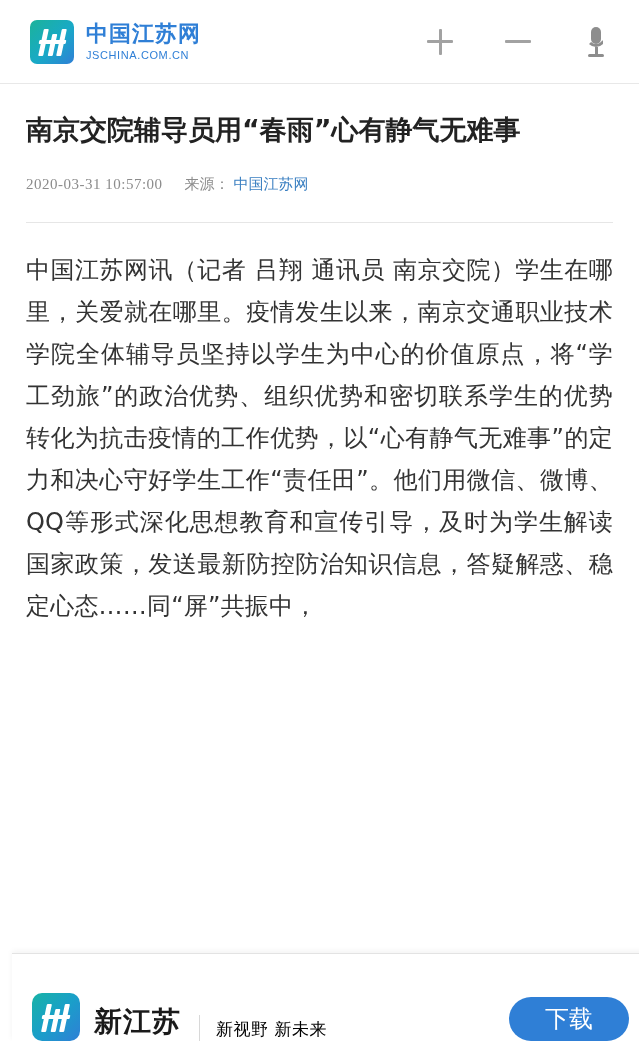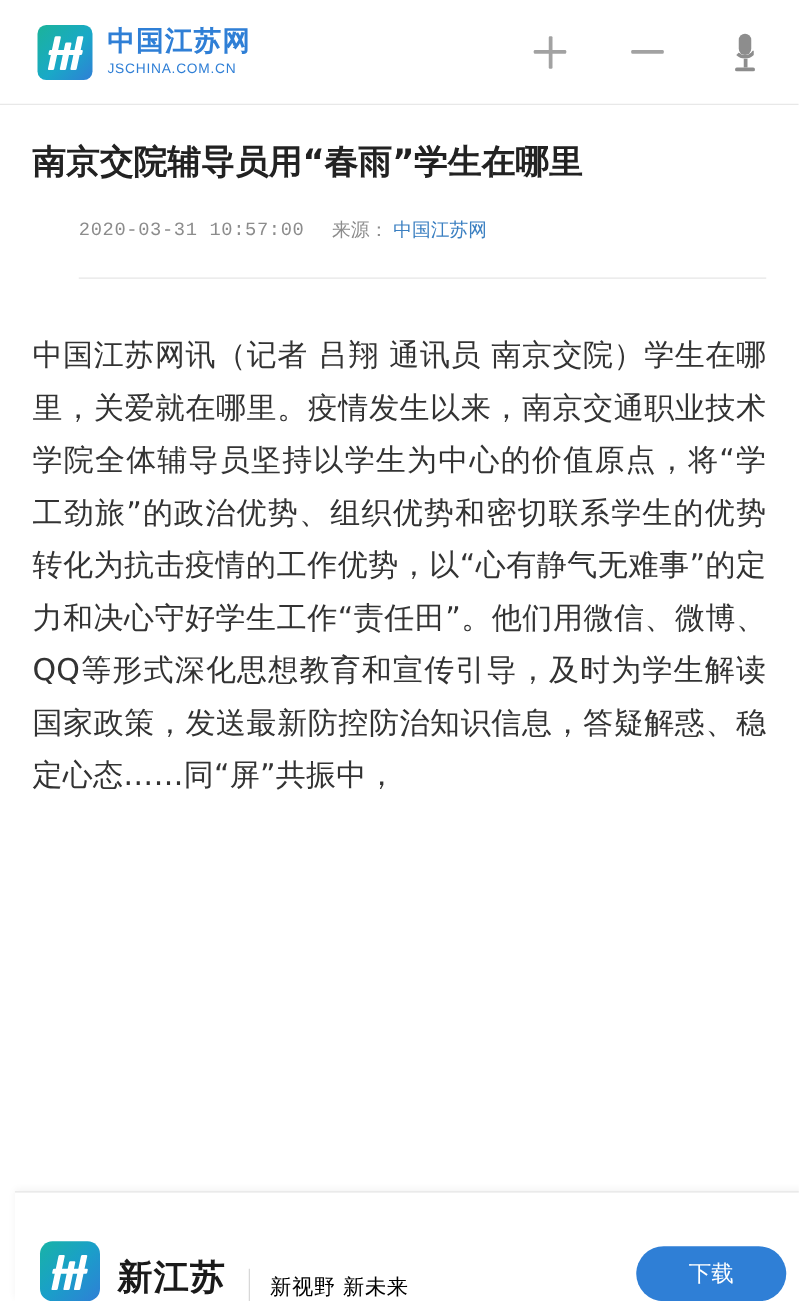--- a/index.html
+++ b/index.html
@@ -152,33 +152,32 @@
     font-family: "DejaVu Sans", "Liberation Sans", sans-serif;
   }
   .meta {
     display: flex;
     align-items: center;
     flex-wrap: wrap;
     font-size: 15px;
     color: #8c8c8c;
     padding-bottom: 28px;
     border-bottom: 1px solid #e6e6e6;
-    font-family: Liberation Mono, monospace;
-    margin-left: 37px;
+    font-family: Liberation Serif, serif;
   }
   .meta .date { letter-spacing: 0.5px; }
   .meta .src-label { margin-left: 22px; }
   .meta .src-link {
     color: #3a7fc1;
     margin-left: 4px;
     text-decoration: none;
   }
 
   .body-text {
-    margin-top: 40px;
+    margin-top: 26px;
     font-size: 24px;
     line-height: 1.75;
     color: #333;
     text-align: justify;
     font-family: "DejaVu Sans", "Liberation Sans", sans-serif;
     letter-spacing: 0.2px;
   }
 
   
   .appbar {
@@ -231,21 +230,21 @@
   .app-slogan {
     font-size: 17px;
     color: #000000;
     font-family: "DejaVu Sans", "Liberation Sans", sans-serif;
     letter-spacing: 0.5px;
   }
   .download-btn {
     margin-left: auto;
     background: #2f7fd6;
     color: #fff;
-    font-size: 18px;
+    font-size: 24px;
     border: none;
     border-radius: 22px;
     width: 120px;
     height: 44px;
     font-family: "DejaVu Sans", "Liberation Sans", sans-serif;
     cursor: pointer;
   }
 </style>
 </head>
 <body>
@@ -277,21 +276,21 @@
         <span class="cap"></span>
         <span class="arc"></span>
         <span class="stem"></span>
         <span class="base"></span>
       </div>
     </div>
   </div>
 </div>
 
 <div class="article">
-  <h1 class="headline">南京交院辅导员用“春雨”学生在哪里</h1>
+  <h1 class="headline">南京交院辅导员用“春雨”心有静气无难事</h1>
 
   <div class="meta">
     <span class="date">2020-03-31 10:57:00</span>
     <span class="src-label">来源：</span>
     <a class="src-link" href="#">中国江苏网</a>
   </div>
 
   <p class="body-text">中国江苏网讯（记者 吕翔 通讯员 南京交院）学生在哪里，关爱就在哪里。疫情发生以来，南京交通职业技术学院全体辅导员坚持以学生为中心的价值原点，将“学工劲旅”的政治优势、组织优势和密切联系学生的优势转化为抗击疫情的工作优势，以“心有静气无难事”的定力和决心守好学生工作“责任田”。他们用微信、微博、QQ等形式深化思想教育和宣传引导，及时为学生解读国家政策，发送最新防控防治知识信息，答疑解惑、稳定心态……同“屏”共振中，</p>
 </div>
 

